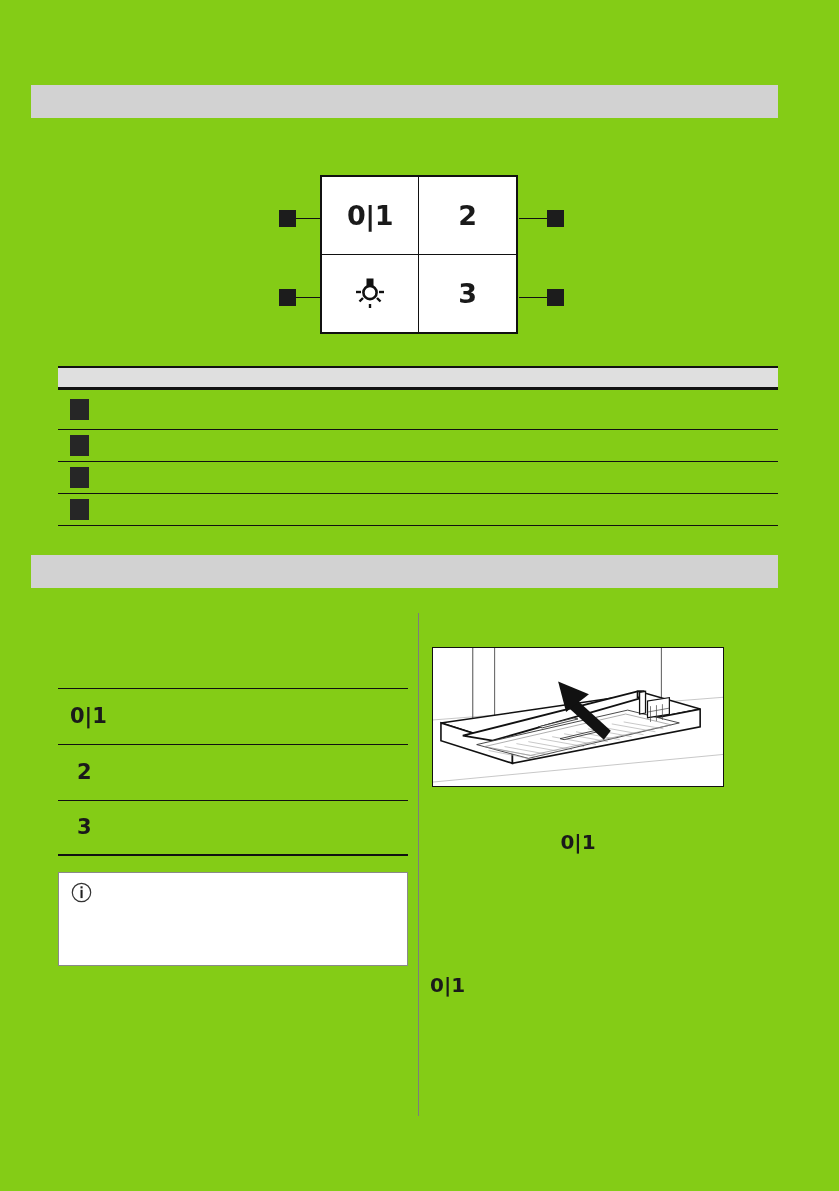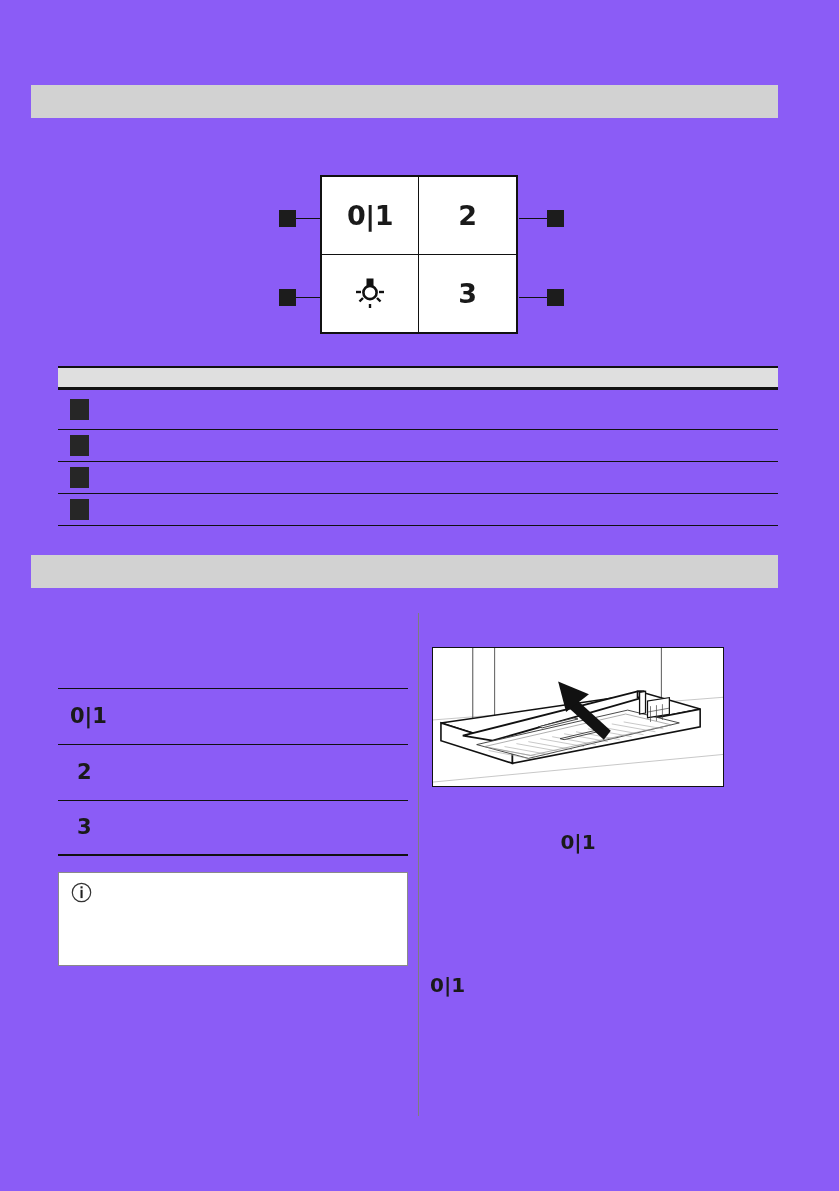--- a/index.html
+++ b/index.html
@@ -2,21 +2,21 @@
 <html><head>
 <meta charset="utf-8">
 <title>Appliance Manual Page</title>
 <style>
   html,body{margin:0;padding:0;background:#ffffff;}
   body{
     width:839px;height:1191px;position:relative;overflow:hidden;
     font-family:"Liberation Sans","DejaVu Sans",sans-serif;
     color:#1a1a1a;
   }
-  .page{position:absolute;inset:0;background:#8b5cf6;padding-left:8px;}
+  .page{position:absolute;inset:0;background:#84cc16;padding-left:8px;}
 
   
   .band{
     position:absolute;background:#d2d2d2;
   }
   #band-top{left:31px;top:85px;width:747px;height:33px;}
   #band-mid{left:31px;top:555px;width:747px;height:33px;}
 
   
   #panel-figure{position:absolute;left:262px;top:162px;width:318px;height:186px;}

